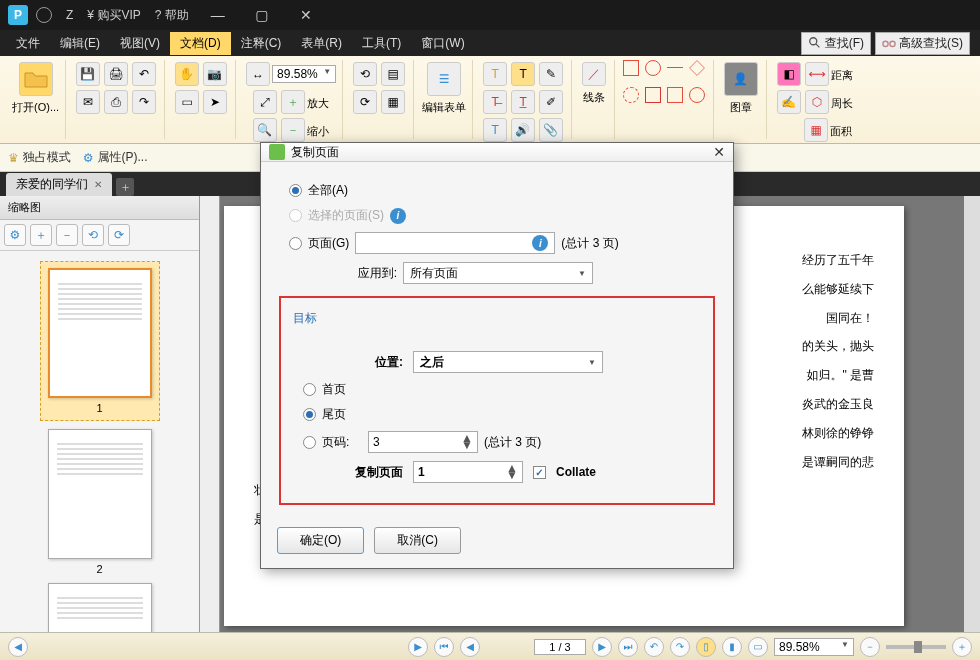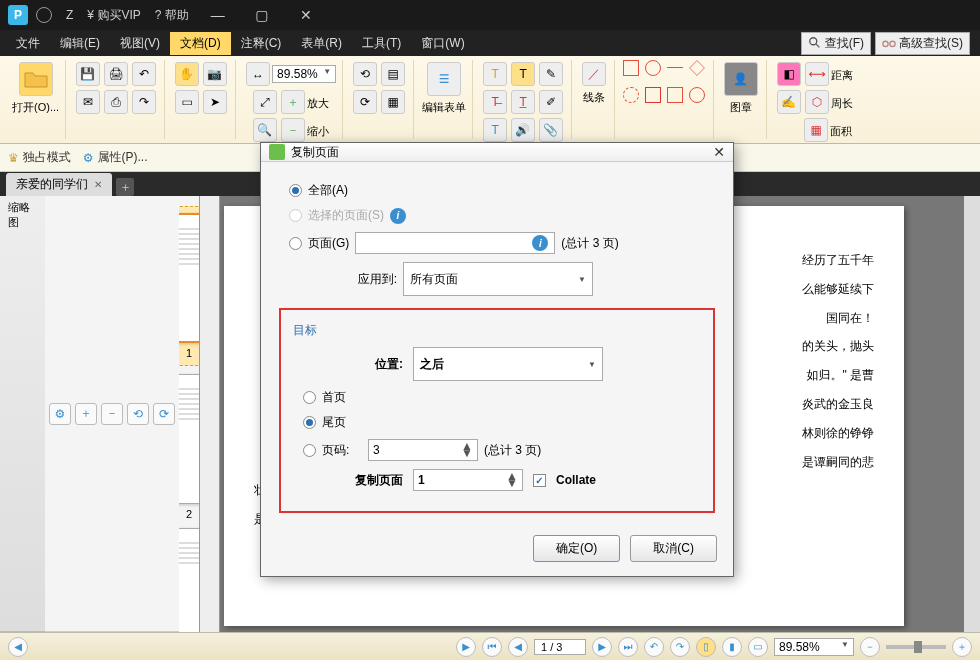--- a/index.html
+++ b/index.html
@@ -45,69 +45,69 @@
 .gear{color:#3b8fcf;}
 
 
 .tabrow{height:24px; background:#2a2a2a; display:flex; align-items:flex-end; padding:0 6px;}
 .tab{background:#ddd; padding:3px 10px 3px 10px; border-radius:3px 3px 0 0; font-size:11px; display:flex; align-items:center; gap:6px;}
 .tab .x{font-size:10px; color:#666;}
 .tabplus{width:18px;height:18px; background:#555; color:#ccc; display:flex; align-items:center; justify-content:center; margin-left:4px; border-radius:2px;}
 
 
 .main{position:absolute; top:196px; bottom:28px; left:0; right:0; display:flex;}
-.sidepane{width:200px; background:#f4f4f4; border-right:1px solid #999; display:flex; flex-direction:row;}
+.sidepane{width:200px; background:#f4f4f4; border-right:1px solid #999; display:flex; flex-direction:column;}
 .sidetitle{background:linear-gradient(#eee,#ddd); padding:4px 8px; border-bottom:1px solid #bbb; font-size:11px;}
 .sidetools{display:flex; align-items:center; padding:4px; gap:4px; border-bottom:1px solid #ccc;}
 .st{width:22px;height:22px;border:1px solid #bbb; background:#fafafa; border-radius:3px; display:flex; align-items:center; justify-content:center; font-size:12px; color:#3b8fcf;}
 .thumbs{flex:1; overflow:auto; padding:10px; display:flex; flex-direction:column; align-items:center; gap:8px;}
 .thumb{width:120px; display:flex; flex-direction:column; align-items:center;}
 .tpage{width:104px;height:130px; background:white; border:1px solid #aaa; box-shadow:1px 1px 3px rgba(0,0,0,.2); position:relative; padding:10px 8px;}
 .thumb.sel .tpage{border:2px solid #e88b2d;}
 .thumb.sel{background:#ffe9b0; padding:6px; border:1px dashed #d4a02a;}
 .tpage .tl{height:2px; background:#ddd; margin:3px 0;}
 .tnum{margin-top:4px; font-size:11px;}
 
 .content{flex:1; background:#777; position:relative; overflow:hidden;}
 .page{position:absolute; left:24px; top:10px; width:680px; height:420px; background:white; padding:40px 30px; box-shadow:2px 2px 6px rgba(0,0,0,.4); line-height:2.4; font-size:16px; font-family:"SimSun",serif;}
 .ruler-v{position:absolute; left:0; top:0; width:20px; bottom:0; background:#eee; border-right:1px solid #999;}
 .rhand{position:absolute; right:0; top:0; width:16px; bottom:0; background:#ddd;}
 
 
 .statusbar{position:absolute; bottom:0; left:0; right:0; height:28px; background:linear-gradient(#f5f0de,#ece3c4); border-top:1px solid #bba; display:flex; align-items:center; padding:0 8px; gap:6px;}
 .statusbar .sp{flex:1;}
 .navbtn{width:20px;height:20px; border:1px solid #bbb; border-radius:50%; background:#fafafa; display:flex; align-items:center; justify-content:center; font-size:10px; color:#3b8fcf; cursor:pointer;}
-.pgfield{border:1px solid #aaa; background:white; padding:1px 6px; font-size:11px; min-width:52px; text-align:left;}
+.pgfield{border:1px solid #aaa; background:white; padding:1px 6px; font-size:11px; min-width:52px; text-align:center;margin-left:48px;}
 .zoomslider{width:60px;height:4px;background:#bbb;position:relative;}
 .zoomslider .kn{width:8px;height:12px;background:#888;position:absolute;left:28px;top:-4px;}
 
 
 .dialog{position:absolute; left:260px; top:142px; width:474px; background:#f5f5f5; border:1px solid #666; box-shadow:3px 3px 12px rgba(0,0,0,.35); z-index:50;}
 .dlg-title{height:19px; background:linear-gradient(#fff,#eee); border-bottom:1px solid #ccc; display:flex; align-items:center; padding:0 8px;}
 .dlg-title .ico{width:16px;height:16px;background:#6bbf4a;border-radius:2px;margin-right:6px;}
 .dlg-title .t{flex:1;}
 .dlg-title .x{cursor:pointer; font-size:14px; color:#333;}
 .dlg-body{padding:12px 18px;}
 .range-lbl{color:#2b6fb5; margin-bottom:10px;}
 .radiorow{display:flex; align-items:center; gap:6px; margin:8px 0; padding-left:10px;}
 .radio{width:13px;height:13px;border:1px solid #888;border-radius:50%;display:inline-flex;align-items:center;justify-content:center;background:white;}
 .radio.on::after{content:"";width:7px;height:7px;background:#2b6fb5;border-radius:50%;}
 .radio.dis{border-color:#ccc;}
 .dis-lbl{color:#aaa;}
 .txtfield{border:1px solid #aaa;background:white;padding:2px 6px;height:22px;}
 .info-i{width:16px;height:16px;border-radius:50%;background:#3b8fcf;color:white;display:inline-flex;align-items:center;justify-content:center;font-size:10px;font-style:italic;font-weight:bold;}
-.combo{border:1px solid #aaa;background:white;padding:4px 6px;height:34px;display:inline-flex;align-items:center;justify-content:space-between;}
+.combo{border:1px solid #aaa;background:white;padding:4px 6px;height:22px;display:inline-flex;align-items:center;justify-content:space-between;}
 .targetbox{border:2px solid #d33; padding:12px; margin-top:12px;}
-.tgt-lbl{color:#2b6fb5; margin-bottom:8px;}
+.tgt-lbl{color:#2b6fb5; margin-bottom:24px;}
 .frow{display:flex; align-items:center; gap:10px; margin:8px 0;font-weight:bold;}
 .flabel{width:70px; text-align:right;}
 .spin{border:1px solid #aaa;background:white;height:22px;width:110px;display:flex;align-items:center;padding:0 4px;justify-content:space-between;}
 .spinbtns{display:flex;flex-direction:column;font-size:7px;line-height:7px;color:#555;}
 .chk{width:13px;height:13px;border:1px solid #888;background:white;display:inline-flex;align-items:center;justify-content:center;font-size:10px;color:#2b6fb5;}
-.dlg-foot{display:flex;justify-content:flex-end;gap:10px;padding:10px 16px 14px;}
+.dlg-foot{display:flex;gap:10px;padding:10px 16px 14px;}
 .dbtn{border:1px solid #999;background:linear-gradient(#fff,#e6e6e6);padding:4px 22px;border-radius:3px;cursor:pointer;}
 .dbtn.primary{border:1px solid #5a9bd4;}
 
 svg{display:block;}
 </style>
 </head>
 <body>
 
 <div class="titlebar">
   <div class="logo">P</div>

